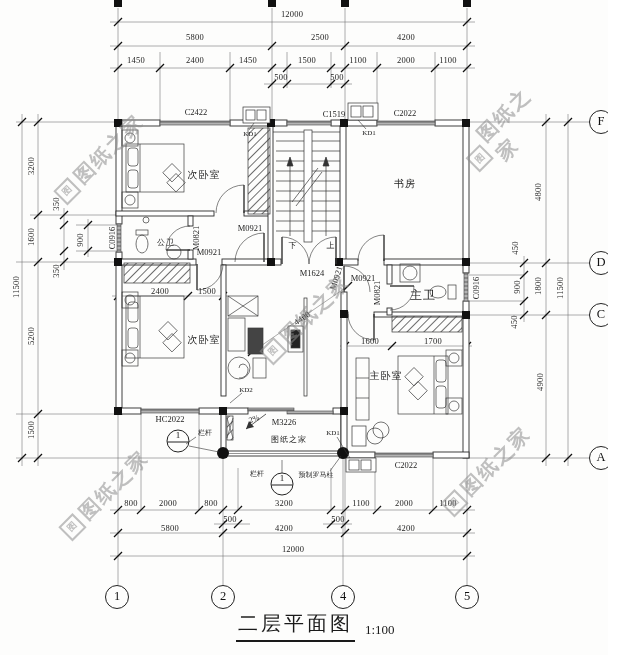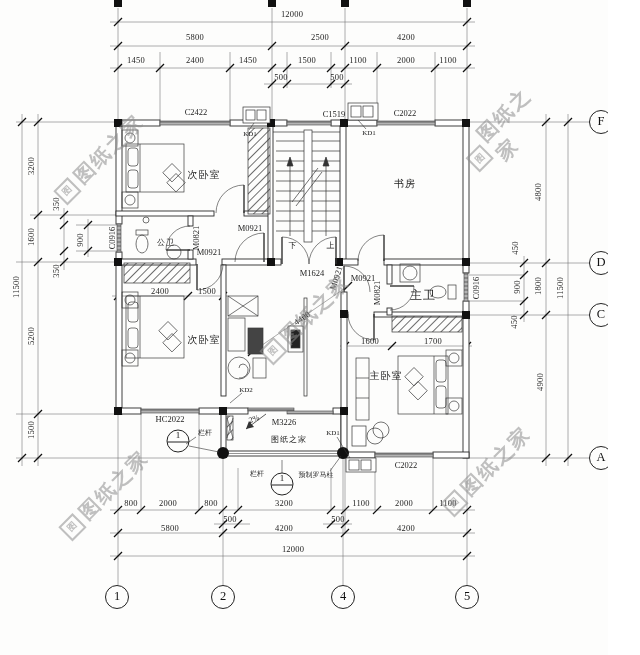--- a/index.html
+++ b/index.html
@@ -523,14 +523,18 @@
       <div class="wm" style="left: 105px; top: 494px;">
         <span class="seal">图</span>
         <span>图纸之家</span>
       </div>
       <div class="wm" style="left: 487px; top: 470px;">
         <span class="seal">图</span>
         <span>图纸之家</span>
       </div>
     </div>
 
-
+<div class="titlebar">
+  <span class="t">二层平面图</span>
+  <span class="s">1:100</span>
 </div>
 
+</div>
+
 </body></html>

